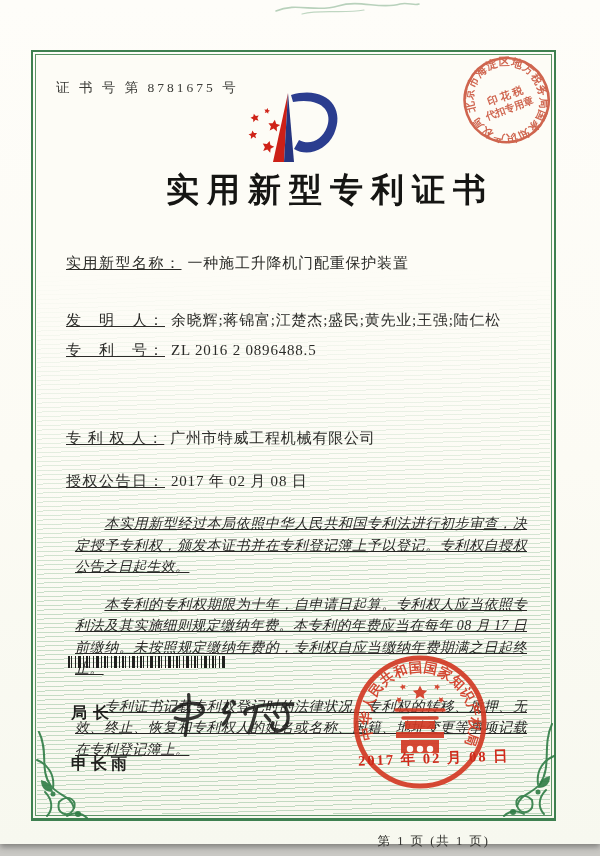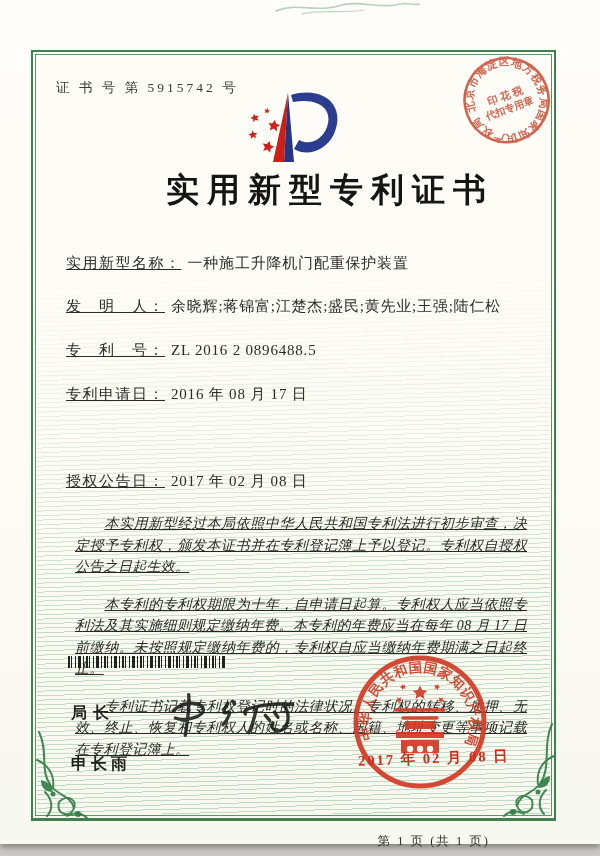--- a/index.html
+++ b/index.html
@@ -60,49 +60,49 @@
     <div class="pattern-fade"></div>
   </div>
 
   <svg class="scribble" width="150" height="16" viewBox="0 0 150 16">
     <path d="M4,11 C24,2 44,13 66,6 C88,-1 108,10 128,4 C136,2 142,6 147,4" stroke="#7fae8a" stroke-width="1.6" fill="none" stroke-linecap="round"></path>
     <path d="M30,14 C50,9 70,14 92,10" stroke="#8cb795" stroke-width="1.2" fill="none" stroke-linecap="round"></path>
   </svg>
 
   <div class="content">
 
-    <div class="cert-no">证 书 号 第 5915742 号</div>
+    <div class="cert-no">证 书 号 第 8781675 号</div>
 
     <svg class="logo" width="132" height="92" viewBox="0 0 132 92">
       <defs>
         <polygon id="star" points="0,-10 2.94,-4.05 9.51,-3.09 4.76,1.55 5.88,8.09 0,4.2 -5.88,8.09 -4.76,1.55 -9.51,-3.09 -2.94,-4.05"></polygon>
       </defs>
       <path d="M58,13 C93,3 113,26 101,52 C93,69 74,75 61,67 L66,58 C77,64 89,58 94,45 C100,29 88,15 60,20 Z" fill="#2b3d8f"></path>
       <polygon points="55,11 40,80 51,80" fill="#cc2017"></polygon>
       <polygon points="55,11 51,80 61,80" fill="#27357f"></polygon>
       <use href="#star" transform="translate(22,36) scale(0.45) rotate(-15)" fill="#cf2318"></use>
       <use href="#star" transform="translate(34,29) scale(0.30) rotate(12)" fill="#cf2318"></use>
       <use href="#star" transform="translate(41,44) scale(0.62) rotate(8)" fill="#cf2318"></use>
       <use href="#star" transform="translate(20,53) scale(0.45) rotate(-8)" fill="#cf2318"></use>
       <use href="#star" transform="translate(35,65) scale(0.62) rotate(15)" fill="#cf2318"></use>
     </svg>
 
     <div class="title">实用新型专利证书</div>
 
     <div class="row" style="top:253px">
       <span class="lbl">实用新型名称：</span><span class="val">一种施工升降机门配重保护装置</span>
     </div>
-    <div class="row" style="top:296px">
+    <div class="row" style="top:310px">
       <span class="lbl">发　明　人：</span><span class="val">余晓辉;蒋锦富;江楚杰;盛民;黄先业;王强;陆仁松</span>
     </div>
     <div class="row" style="top:340px">
       <span class="lbl">专　利　号：</span><span class="val">ZL 2016 2 0896488.5</span>
     </div>
-    <div class="row" style="top:384px">
-      <span class="lbl">专利申请日：</span><span class="val">2016 年 08 月 17 日</span>
+    <div class="row" style="top:428px">
+      <span class="lbl">专 利 权 人：</span><span class="val">广州市特威工程机械有限公司</span>
     </div>
     <div class="row" style="top:471px">
       <span class="lbl">授权公告日：</span><span class="val">2017 年 02 月 08 日</span>
     </div>
 
     <div class="paras">
       <p>本实用新型经过本局依照中华人民共和国专利法进行初步审查，决定授予专利权，颁发本证书并在专利登记簿上予以登记。专利权自授权公告之日起生效。</p>
       <p>本专利的专利权期限为十年，自申请日起算。专利权人应当依照专利法及其实施细则规定缴纳年费。本专利的年费应当在每年 08 月 17 日前缴纳。未按照规定缴纳年费的，专利权自应当缴纳年费期满之日起终止。</p>
       <p>专利证书记载专利权登记时的法律状况。专利权的转移、质押、无效、终止、恢复和专利权人的姓名或名称、国籍、地址变更等事项记载在专利登记簿上。</p>
     </div>

